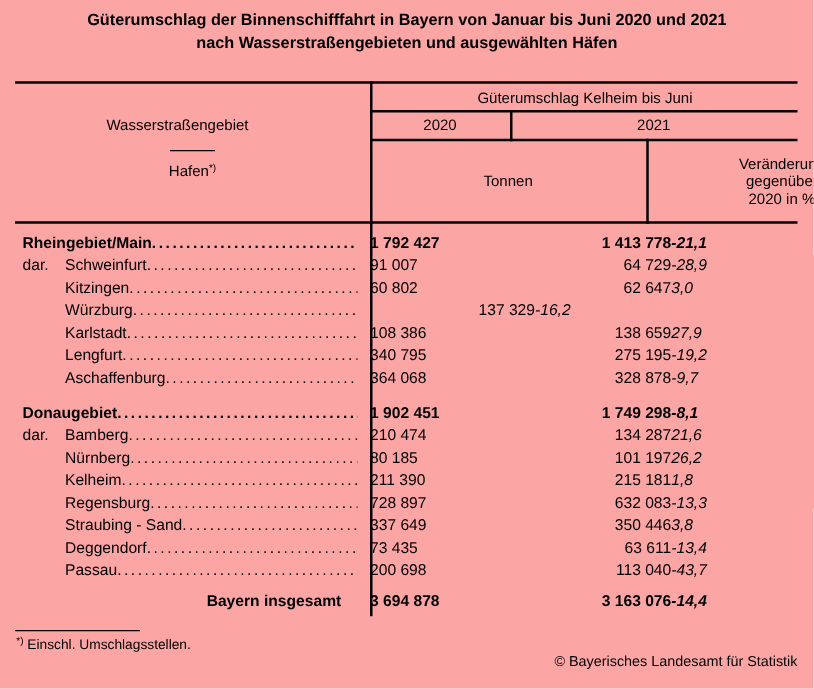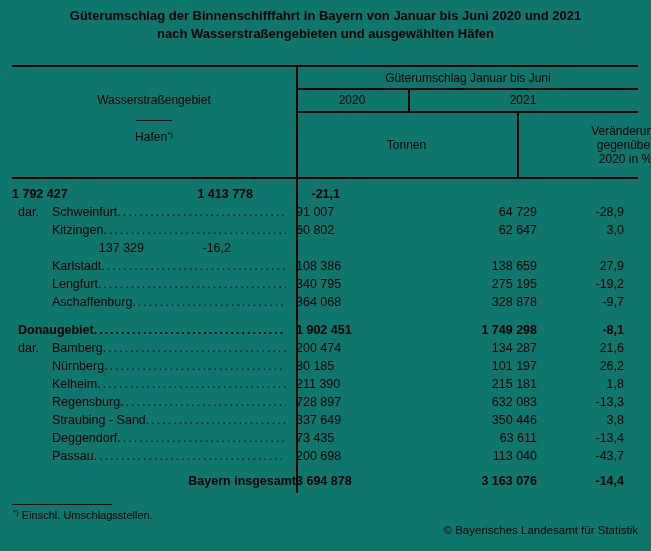--- a/index.html
+++ b/index.html
@@ -1,19 +1,19 @@
 <!DOCTYPE html>
 <html><head>
 <meta charset="utf-8">
 <style>
   html,body{margin:0;padding:0;background:#fff;}
   .page{
     position:relative;
     width:651px;height:551px;
-    background:#0f766e;color:#000;
+    background:#fca5a5;color:#000;
     font-family:"Liberation Sans",sans-serif;
     overflow:hidden;
   }
   
   .title{
     position:absolute;top:7px;left:0;width:651px;
     text-align:center;font-size:13px;font-weight:bold;line-height:18px;
   }
   
   .hline,.vline{position:absolute;background:#000;}
@@ -21,42 +21,42 @@
   .l-sub1{left:296px;top:88px;width:342px;height:2px;}
   .l-sub2{left:296px;top:111px;width:342px;height:2px;}
   .l-hbot{left:12px;top:177px;width:626px;height:2px;}
   .v-main{left:296px;top:65px;width:2px;height:428px;}
   .v-2021{left:408px;top:88px;width:2px;height:25px;}
   .v-chg{left:517px;top:111px;width:2px;height:68px;}
   .h-rule{left:136px;top:120px;width:36px;height:1px;}
   .l-foot{left:12px;top:504px;width:100px;height:1px;}
   
   .hcell{position:absolute;text-align:center;font-size:12px;line-height:16px;white-space:nowrap;}
-  .h-wsg{left:12px;top:92px;width:284px;}
+  .h-wsg{left:0;top:92px;width:284px;}
   .h-hafen{left:12px;top:127px;width:284px;}
   .h-span{left:298px;top:70px;width:340px;}
   .h-2020{left:296px;top:92px;width:112px;}
   .h-2021{left:408px;top:92px;width:230px;}
   .h-tonnen{left:296px;top:138px;width:221px;line-height:14px;}
   .h-chg{left:517px;top:124px;width:121px;line-height:14px;padding-left:48px;}
   sup{font-size:8px;vertical-align:4px;}
   
   .rows{position:absolute;left:12px;top:185px;width:626px;}
   .row{display:flex;height:18px;line-height:18px;font-size:12.5px;white-space:nowrap;}
   .lbl{width:284px;flex:none;display:flex;padding-left:6px;padding-right:10px;box-sizing:border-box;overflow:hidden;}
   .pfx{width:34px;flex:none;}
   .nm{flex:none;}
   .dots{flex:1 1 auto;overflow:hidden;}
   .dots::after{content:" ..........................................................................................";letter-spacing:2px;}
   .v1{width:109px;flex:none;}
   .v2{width:132px;flex:none;text-align:right;}
-  .pc{width:87px;flex:none;text-align:right;}
+  .pc{width:87px;flex:none;font-style:italic;}
   .sec{font-weight:bold;}
   .total{font-weight:bold;}
-  .total .lbl{justify-content:flex-end;padding-right:0;}
+  .total .lbl{justify-content:flex-end;padding-right:23px;}
   .gap{height:10px;}
   .gap-sm{height:7px;}
   
   .footnote{position:absolute;left:13px;top:508px;font-size:11px;}
   .copyright{position:absolute;right:13px;top:524px;font-size:11.5px;}
 </style>
 </head>
 <body>
 
 <div class="page">
@@ -70,33 +70,37 @@
   <div class="hline l-sub1"></div>
   <div class="hline l-sub2"></div>
   <div class="hline l-hbot"></div>
   <div class="vline v-main"></div>
   <div class="vline v-2021"></div>
   <div class="vline v-chg"></div>
   <div class="hline h-rule"></div>
 
   <div class="hcell h-wsg">Wasserstraßengebiet</div>
   <div class="hcell h-hafen"><span>Hafen</span><sup>*)</sup></div>
-  <div class="hcell h-span">Güterumschlag Januar bis Juni</div>
+  <div class="hcell h-span">Güterumschlag Kelheim bis Juni</div>
   <div class="hcell h-2020">2020</div>
   <div class="hcell h-2021">2021</div>
   <div class="hcell h-tonnen">Tonnen</div>
   <div class="hcell h-chg">
     <div>Veränderung</div>
     <div>gegenüber</div>
     <div>2020 in %</div>
   </div>
 
   <div class="rows">
 
     <div class="row sec">
+      <div class="lbl">
+          <span class="nm">Rheingebiet/Main</span>
+          <span class="dots"></span>
+        </div>
       <div class="v1">1 792 427</div>
       <div class="v2">1 413 778</div>
       <div class="pc">-21,1</div>
     </div>
     <div class="row">
       <div class="lbl">
           <span class="pfx">dar.</span>
           <span class="nm">Schweinfurt</span>
           <span class="dots"></span>
         </div>
@@ -108,20 +112,25 @@
       <div class="lbl">
           <span class="pfx"></span>
           <span class="nm">Kitzingen</span>
           <span class="dots"></span>
         </div>
       <div class="v1">60 802</div>
       <div class="v2">62 647</div>
       <div class="pc">3,0</div>
     </div>
     <div class="row">
+      <div class="lbl">
+          <span class="pfx"></span>
+          <span class="nm">Würzburg</span>
+          <span class="dots"></span>
+        </div>
       <div class="v2">137 329</div>
       <div class="pc">-16,2</div>
     </div>
     <div class="row">
       <div class="lbl">
           <span class="pfx"></span>
           <span class="nm">Karlstadt</span>
           <span class="dots"></span>
         </div>
       <div class="v1">108 386</div>
@@ -159,21 +168,21 @@
       <div class="v1">1 902 451</div>
       <div class="v2">1 749 298</div>
       <div class="pc">-8,1</div>
     </div>
     <div class="row">
       <div class="lbl">
           <span class="pfx">dar.</span>
           <span class="nm">Bamberg</span>
           <span class="dots"></span>
         </div>
-      <div class="v1">200 474</div>
+      <div class="v1">210 474</div>
       <div class="v2">134 287</div>
       <div class="pc">21,6</div>
     </div>
     <div class="row">
       <div class="lbl">
           <span class="pfx"></span>
           <span class="nm">Nürnberg</span>
           <span class="dots"></span>
         </div>
       <div class="v1">80 185</div>

